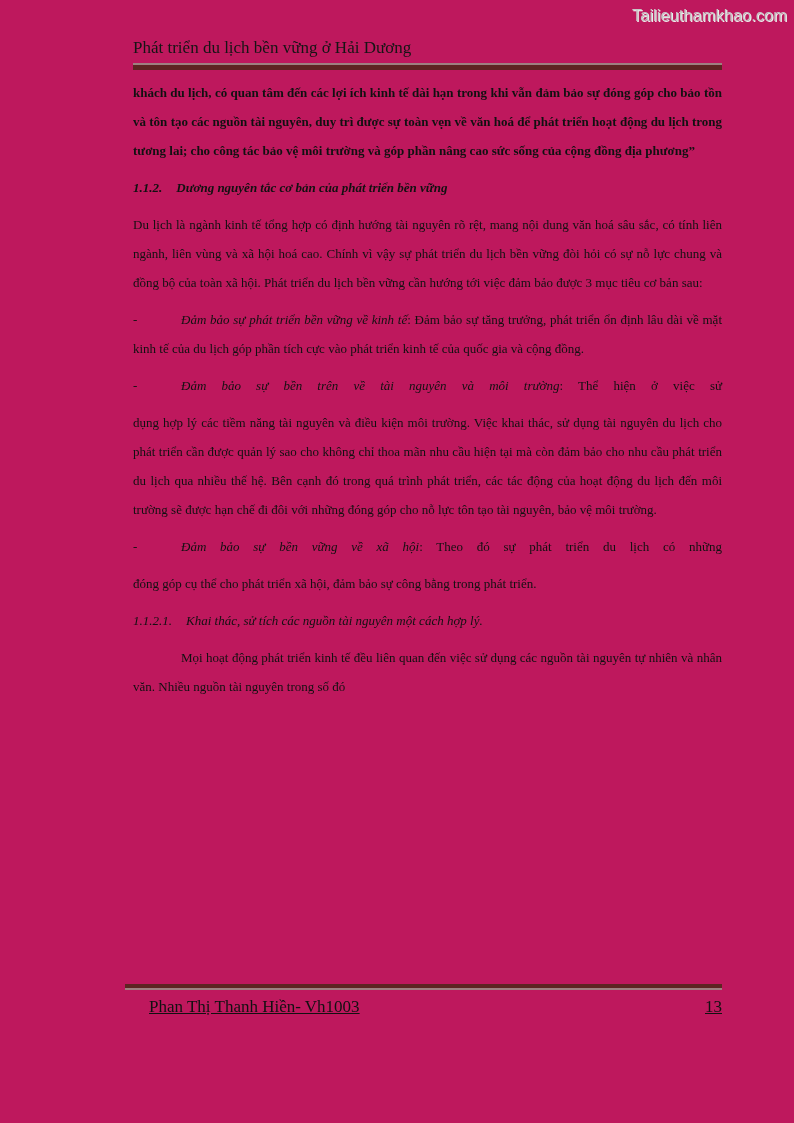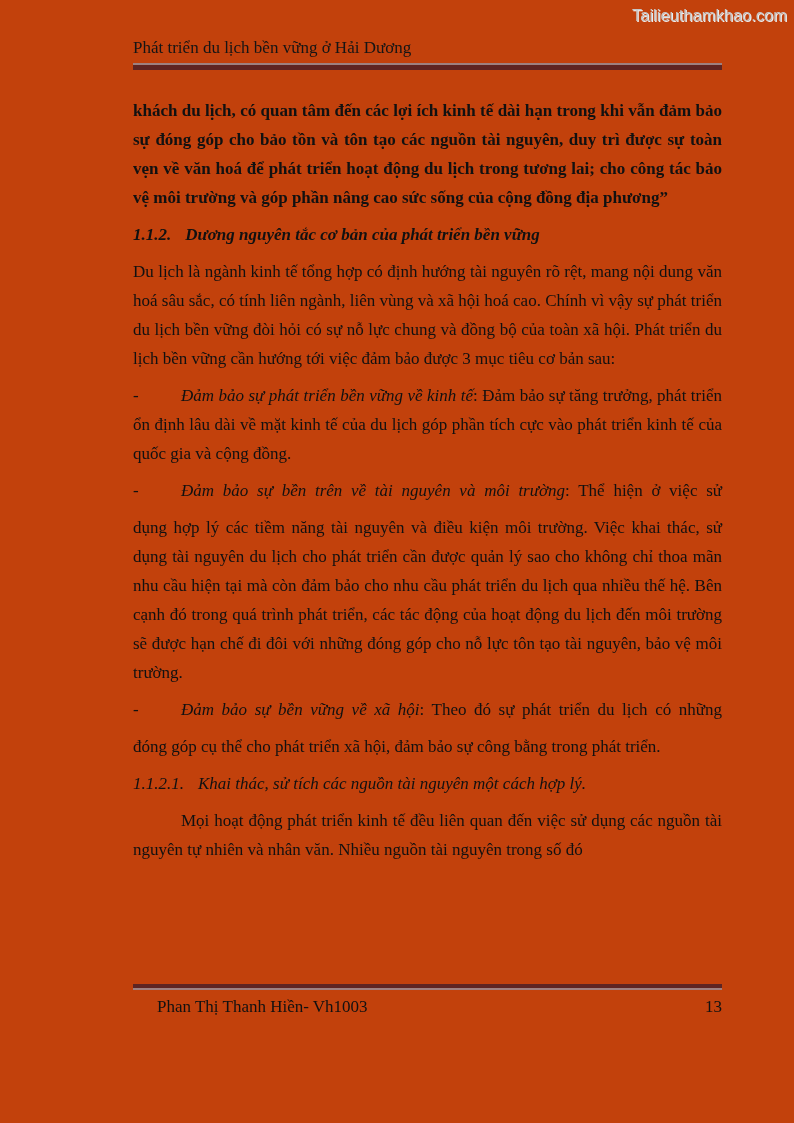--- a/index.html
+++ b/index.html
@@ -4,21 +4,21 @@
 <style>
   html, body {
     margin: 0;
     padding: 0;
     background: #ffffff;
   }
   .page {
     position: relative;
     width: 794px;
     height: 1123px;
-    background: #c2410c;
+    background: #be185d;
     font-family: "Liberation Serif", "DejaVu Serif", serif;
     color: #111111;
     overflow: hidden;
   }
   .watermark {
     position: absolute;
     top: 6px;
     right: 7px;
     font-family: "Liberation Sans", "DejaVu Sans", sans-serif;
     font-size: 16.5px;
@@ -35,22 +35,22 @@
     line-height: 24px;
     color: #151515;
   }
   .header-rule {
     margin-top: 3px;
     height: 5px;
     background: #5e2422;
     border-top: 2px solid #9e8080;
   }
   .content {
-    margin-top: 26px;
-    font-size: 17px;
+    margin-top: 8px;
+    font-size: 13px;
     line-height: 29px;
   }
   .content p {
     margin: 0 0 8px 0;
   }
   .just {
     text-align: justify;
   }
   .force-just {
     text-align-last: justify;
@@ -71,22 +71,23 @@
   .dash {
     display: inline-block;
     width: 48px;
   }
   .indent {
     text-indent: 48px;
   }
   .footer {
     position: absolute;
     top: 984px;
-    left: 133px;
+    left: 125px;
     right: 72px;
+    text-decoration: underline;
   }
   .footer-rule {
     height: 4px;
     background: #5e2422;
     border-bottom: 2px solid #9e8080;
   }
   .footer-row {
     margin-top: 5px;
     display: flex;
     justify-content: space-between;

